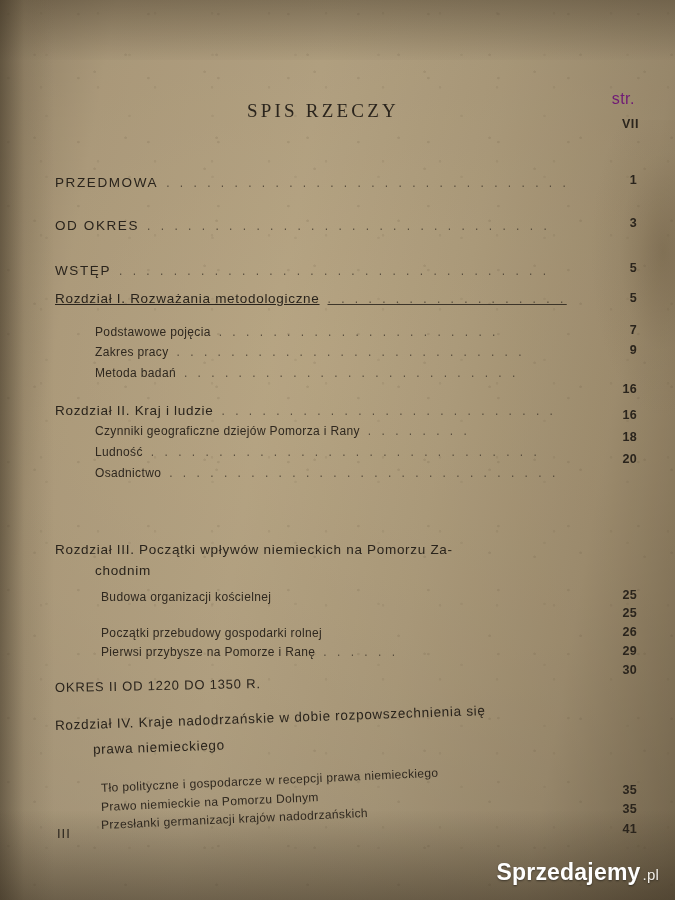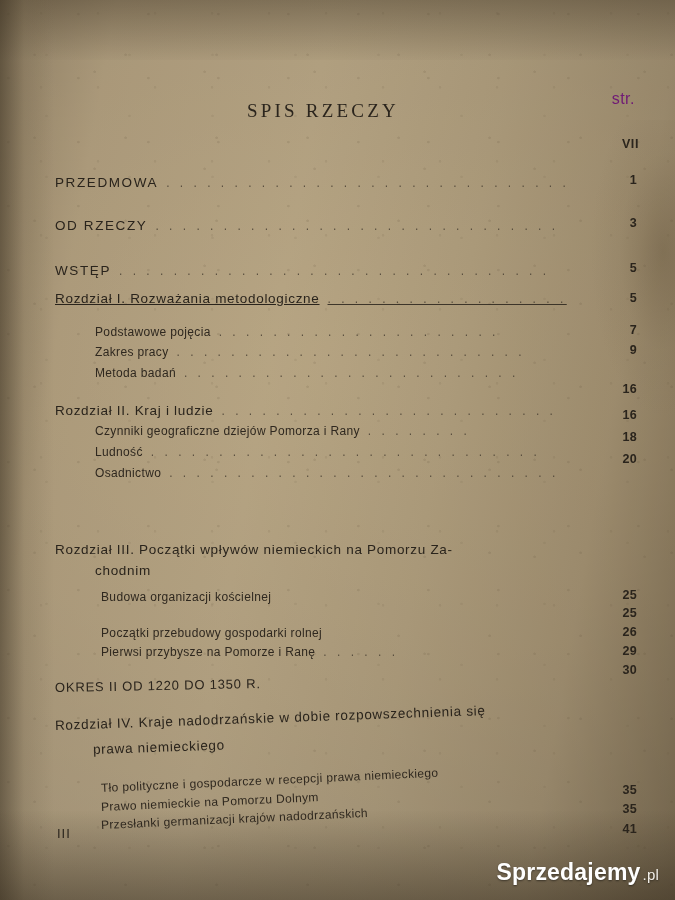--- a/index.html
+++ b/index.html
@@ -100,21 +100,21 @@
     position: absolute;
     right: 40px;
     top: 90px;
     font-size: 16px;
     letter-spacing: .5px;
     color: #701a75;
   }
   .str-value {
     position: absolute;
     right: 36px;
-    top: 137px;
+    top: 117px;
     font-size: 12.5px;
     font-weight: 700;
     letter-spacing: .6px;
     color: #2b251d;
   }
 
   .lvl1 {
     font-size: 13.5px;
     letter-spacing: .7px;
     color: #2a241c;
@@ -194,21 +194,21 @@
     <div class="str-label">str.</div>
     <div class="str-value">VII</div>
 
     <div class="row lvl1 spaced" style="left:12px; top:175px;">
       <span>PRZEDMOWA</span>
       <span class="dots">. . . . . . . . . . . . . . . . . . . . . . . . . . . . . .</span>
     </div>
     <div class="page-no" style="top:173px;">1</div>
 
     <div class="row lvl1 spaced" style="left:12px; top:218px;">
-      <span>OD RZECZY</span>
+      <span>OD OKRES</span>
       <span class="dots">. . . . . . . . . . . . . . . . . . . . . . . . . . . . . .</span>
     </div>
     <div class="page-no" style="top:216px;">3</div>
 
     <div class="row lvl1 spaced" style="left:12px; top:263px;">
       <span>WSTĘP</span>
       <span class="dots">. . . . . . . . . . . . . . . . . . . . . . . . . . . . . . . .</span>
     </div>
     <div class="page-no" style="top:261px;">5</div>
 

